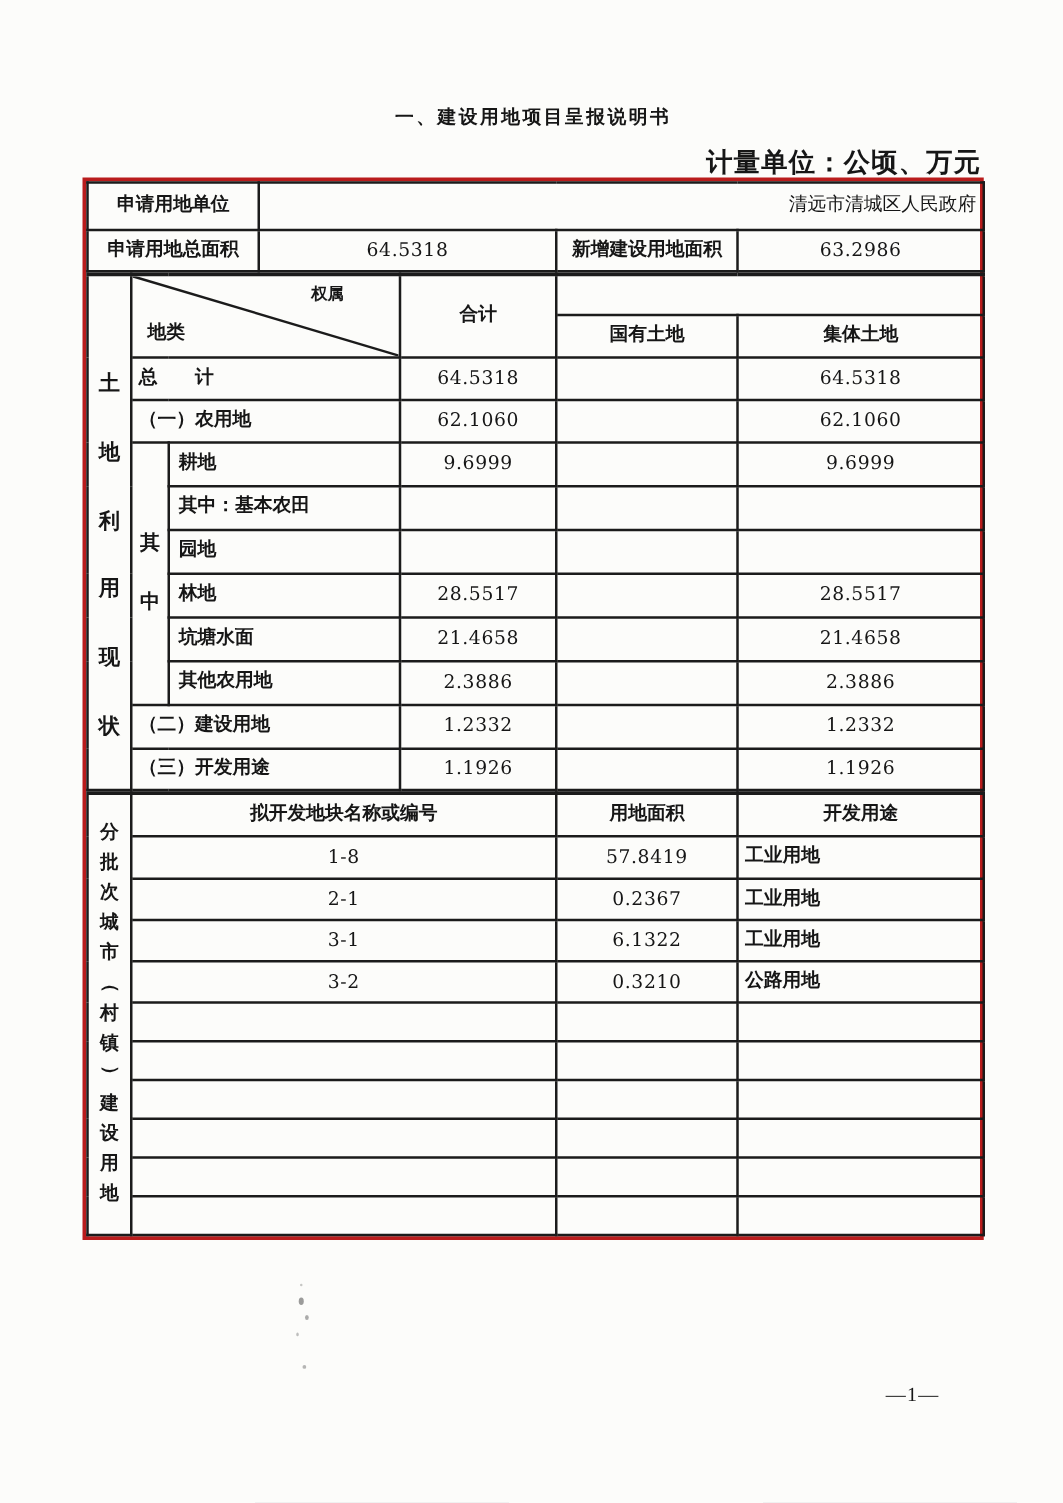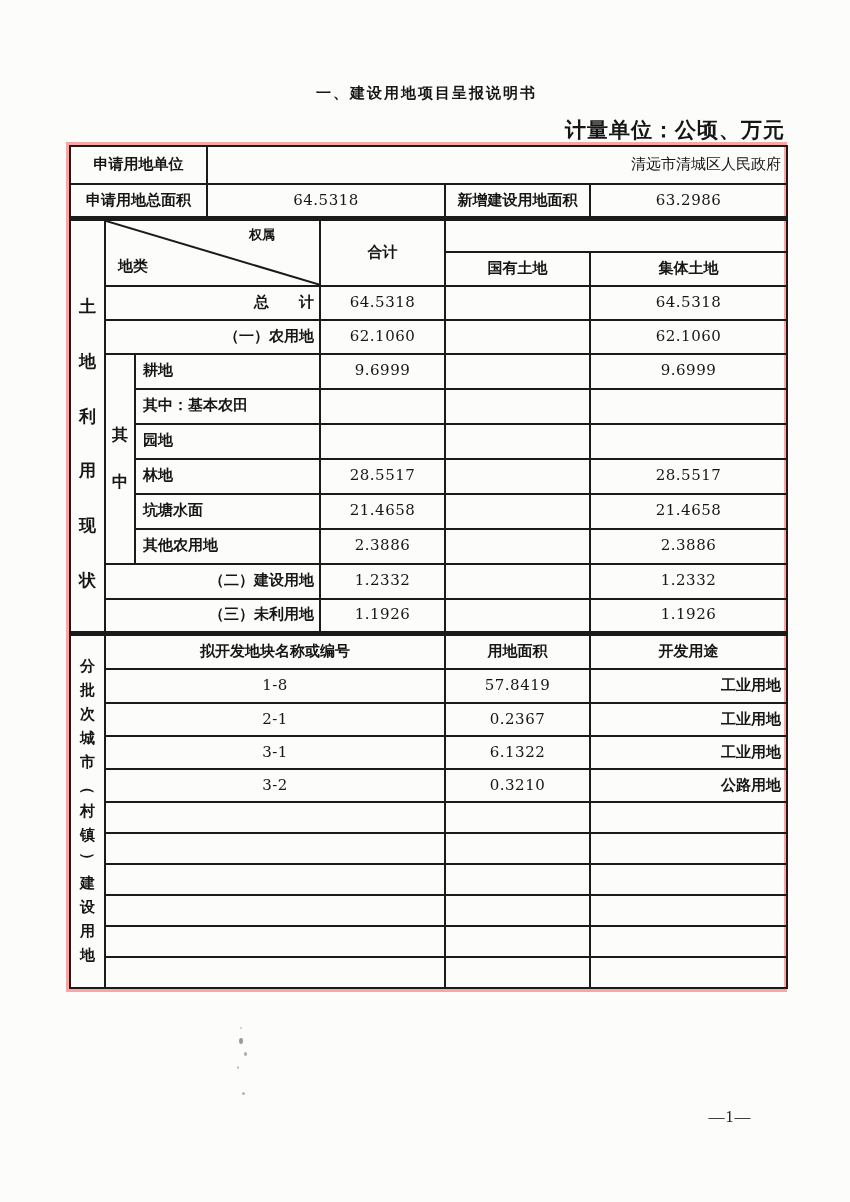--- a/index.html
+++ b/index.html
@@ -16,37 +16,37 @@
   .doc-title {
     position: absolute; left: 68px; top: 84px; width: 717px;
     text-align: center; font-size: 15px; font-weight: 700; letter-spacing: 2px;
   }
   .unit-note {
     position: absolute; left: 68px; top: 116px; width: 717px;
     text-align: right; font-size: 21px; font-weight: 700; letter-spacing: 1px;
   }
   .table-wrap {
     position: absolute; left: 66px; top: 142px; width: 721px;
-    border: 3px solid #fca5a5;
+    border: 3px solid #b91c1c;
     background: #fcfcfa;
   }
   table { border-collapse: collapse; table-layout: fixed; width: 100%; }
   table.sect { border-top: 3px solid #1b1b1b; }
   td {
     border: 2px solid #1b1b1b;
     font-size: 15px; padding: 0 5px;
     overflow: hidden; vertical-align: middle;
     line-height: 1.15;
   }
   .h38 { height: 38px; } .h33 { height: 33px; } .h34 { height: 34px; }
   .h35 { height: 35px; } .h32 { height: 32px; } .h31 { height: 31px; }
   .lbl  { text-align: center; font-weight: 700; }
   .hd   { text-align: center; font-weight: 700; }
   .vtext{ text-align: right; font-weight: 400; padding-left: 8px; margin-left: 13px; }
-  .name-c { text-align: right; font-weight: 700; }
+  .name-c { text-align: left; font-weight: 700; }
   .name-l { text-align: left; font-weight: 700; padding-left: 7px; }
   .num  { text-align: center; font-weight: 400; font-family: "DejaVu Serif","Liberation Serif",serif; letter-spacing: .5px; }
   .vcell { padding: 0; }
   .vflex {
     display: flex; flex-direction: column; align-items: center;
     justify-content: space-evenly; font-weight: 700;
   }
   .vflex-land   { height: 400px; font-size: 17px; padding-top: 36px; }
   .vflex-sub    { height: 196px; font-size: 16px; justify-content: center; row-gap: 28px; }
   .vflex-parcel { height: 348px; font-size: 15px; padding: 14px 0; }
@@ -181,21 +181,21 @@
         <td class="num"></td>
         <td class="num">2.3886</td>
       </tr>
       <tr class="h35">
         <td class="name-c" colspan="2">（二）建设用地</td>
         <td class="num">1.2332</td>
         <td class="num"></td>
         <td class="num">1.2332</td>
       </tr>
       <tr class="h33">
-        <td class="name-c" colspan="2">（三）未利用地</td>
+        <td class="name-c" colspan="2">（三）开发用途</td>
         <td class="num">1.1926</td>
         <td class="num"></td>
         <td class="num">1.1926</td>
       </tr>
     </tbody>
       </table>
 
     <table class="sect">
       <colgroup>
           <col style="width:35px">

